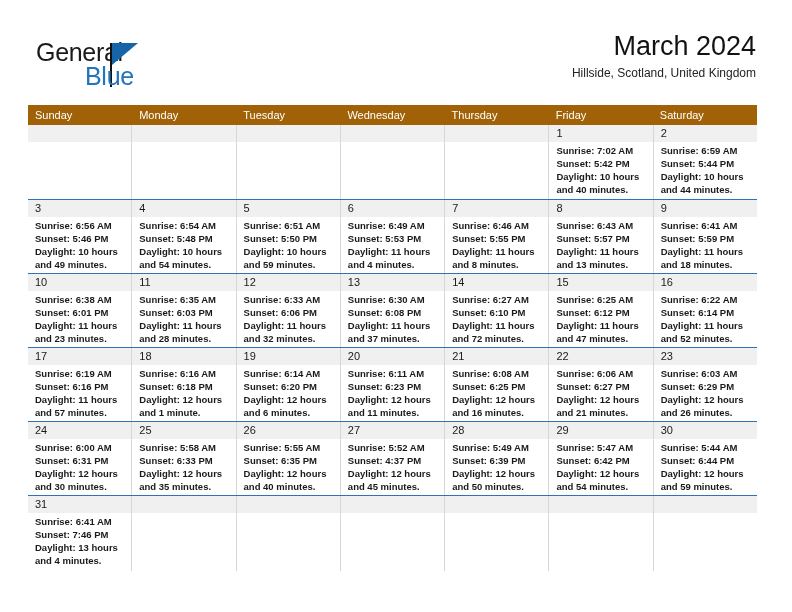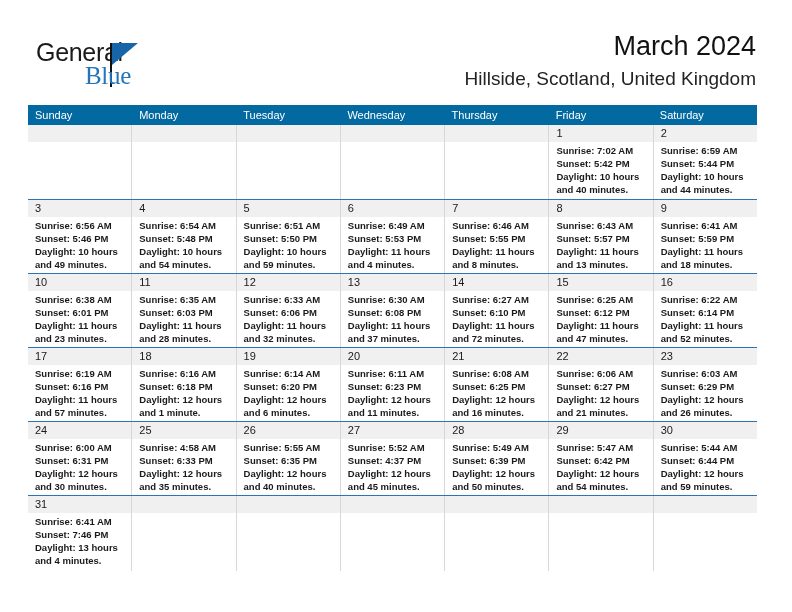--- a/index.html
+++ b/index.html
@@ -46,21 +46,21 @@
     color: #1a1a1a;
     font-family: "Liberation Sans", sans-serif;
   }
   .logo-blue {
     position: absolute;
     left: 49px;
     top: 24px;
     font-size: 25px;
     letter-spacing: -0.3px;
     color: #2275bb;
-    font-family: Liberation Serif, serif;
+    font-family: Liberation Sans, sans-serif;
   }
   .logo-tri {
     position: absolute;
     left: 76px;
     top: 5px;
     width: 0;
     height: 0;
     border-left: 26px solid #1565a8;
     border-bottom: 22px solid transparent;
   }
@@ -79,38 +79,37 @@
     top: 30px;
     text-align: right;
   }
   .cal-title {
     font-size: 27px;
     color: #121212;
     line-height: 32px;
     white-space: nowrap;
   }
   .cal-subtitle {
-    font-size: 19px;
+    font-size: 12px;
     color: #232323;
     line-height: 22px;
-    margin-top: 6px;
     white-space: nowrap;
   }
 
   
   .calendar {
     position: absolute;
     left: 28px;
     top: 105px;
     width: 729px;
   }
 
   .weekday-row {
     display: flex;
-    background: #0369a1;
+    background: #a16207;
     height: 20px;
   }
   .weekday {
     flex: 1 1 0;
     color: #ffffff;
     font-size: 11px;
     line-height: 20px;
     padding-left: 7px;
     box-sizing: border-box;
     white-space: nowrap;
@@ -485,21 +484,21 @@
               <div>Sunset: 6:31 PM</div>
               <div>Daylight: 12 hours</div>
               <div>and 30 minutes.</div>
             </div>
           </div>
           <div class="day-cell sep">
             <div class="date-band">
               <div class="date-num">25</div>
             </div>
             <div class="lines">
-              <div>Sunrise: 4:58 AM</div>
+              <div>Sunrise: 5:58 AM</div>
               <div>Sunset: 6:33 PM</div>
               <div>Daylight: 12 hours</div>
               <div>and 35 minutes.</div>
             </div>
           </div>
           <div class="day-cell sep">
             <div class="date-band">
               <div class="date-num">26</div>
             </div>
             <div class="lines">

